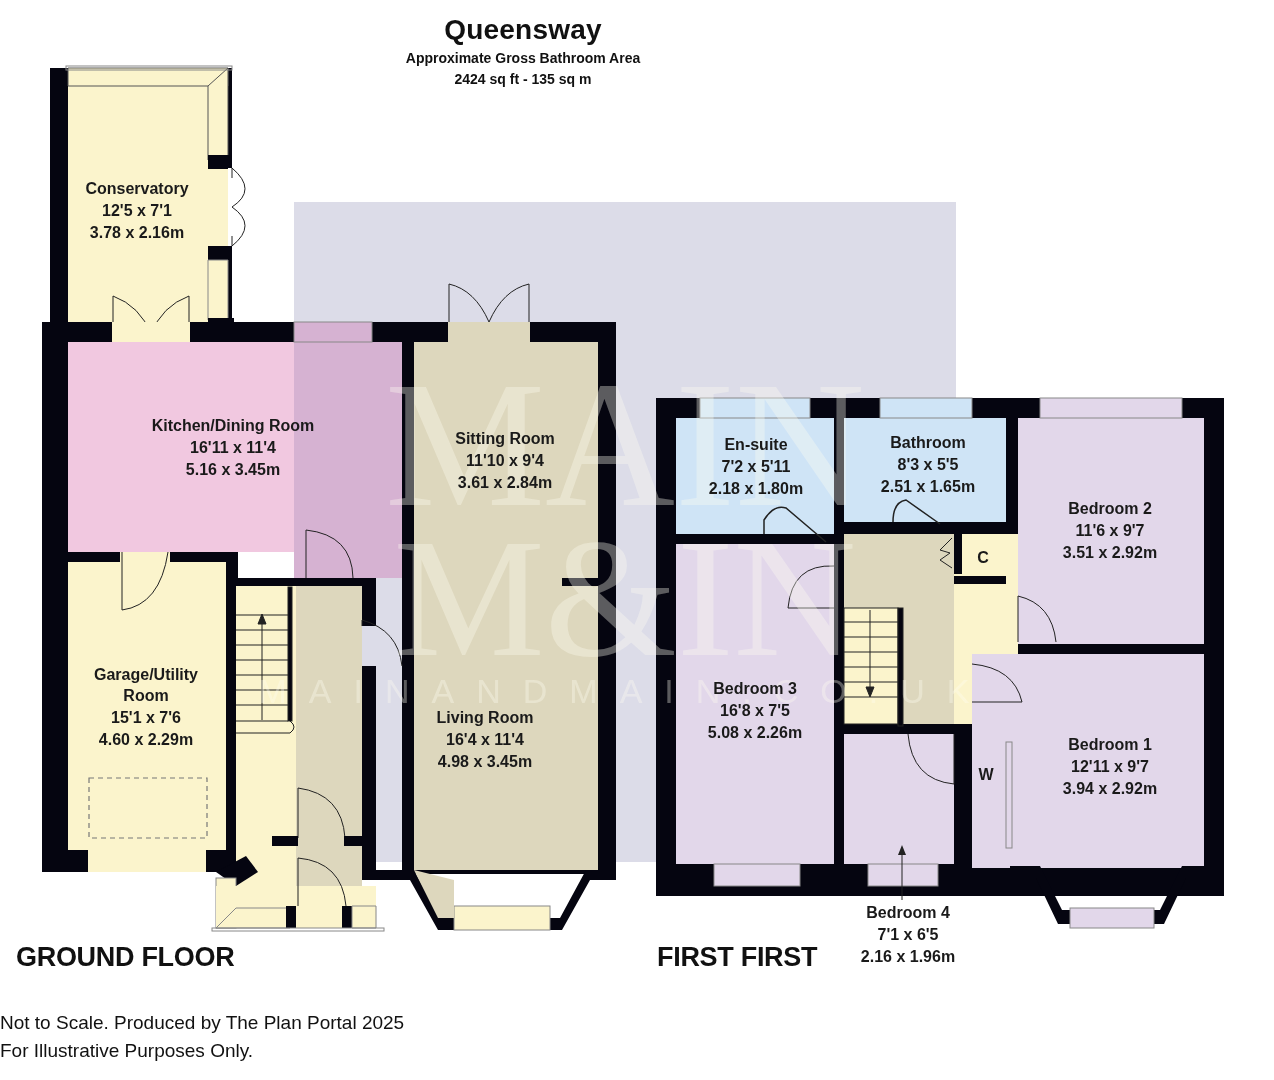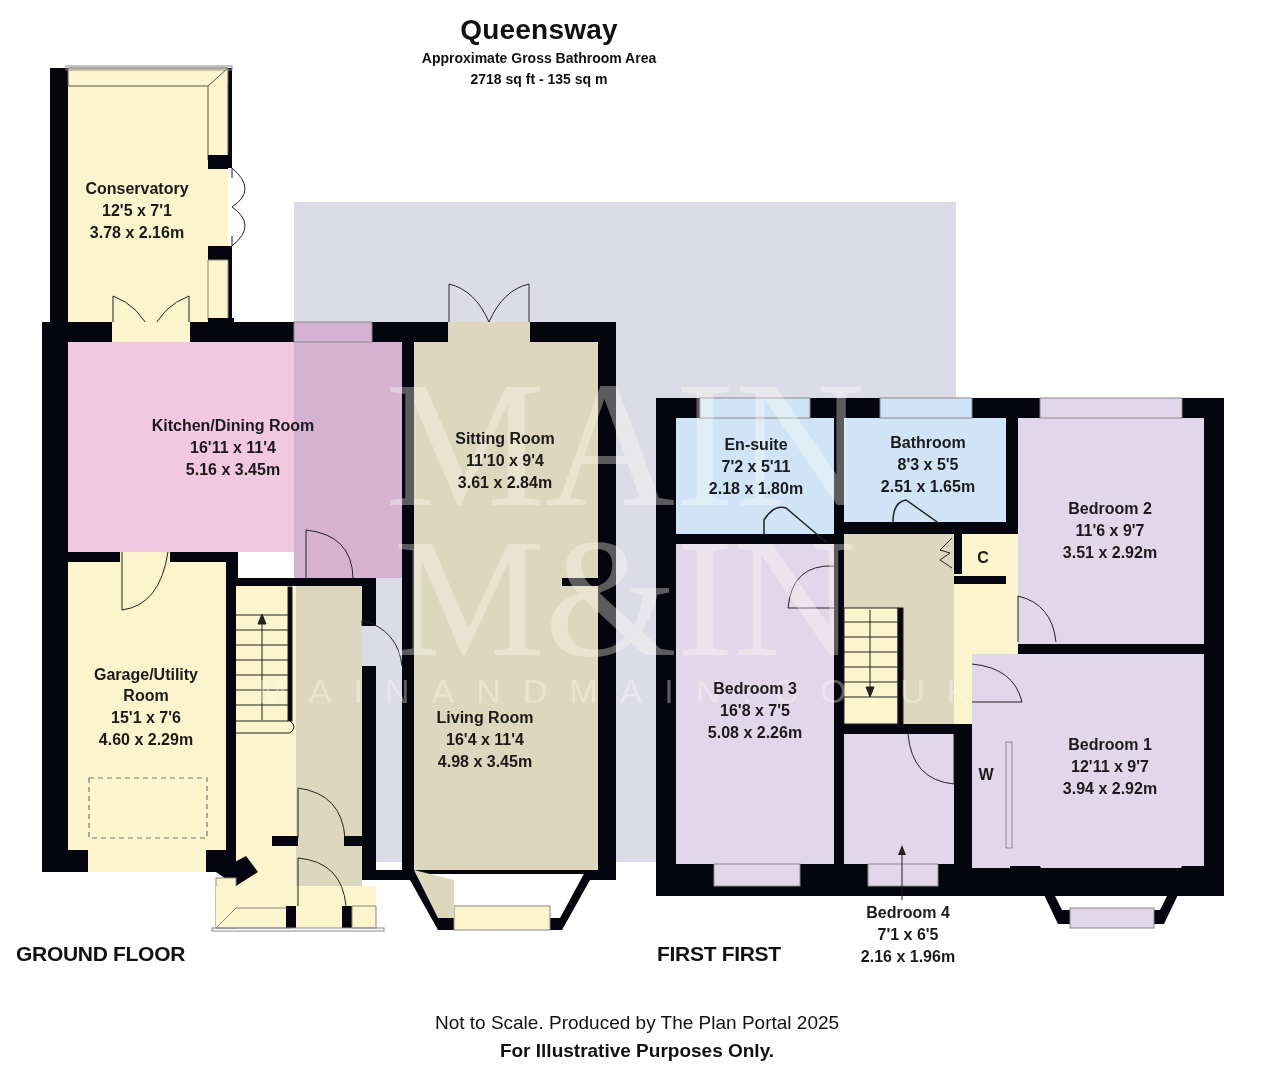--- a/index.html
+++ b/index.html
@@ -1,36 +1,36 @@
 <!DOCTYPE html>
 <html><head>
 <meta charset="utf-8">
 <style>
   html, body { margin:0; padding:0; background:#ffffff; }
   body { width:1274px; height:1080px; position:relative; overflow:hidden; font-family:"Liberation Sans", sans-serif; color:#111; }
-  .title { position:absolute; left:0; width:1046px; text-align:center; font-weight:bold;padding-left:16px; }
+  .title { position:absolute; left:0; width:1046px; text-align:center; font-weight:bold; }
   #t-main { top:14px; font-size:28px; letter-spacing:0.2px; }
   #t-sub1 { top:50px; font-size:14px; }
   #t-sub2 { top:71px; font-size:14px; }
   svg#plan { position:absolute; left:0; top:0; }
   .room-label { font-family:"Liberation Sans", sans-serif; font-weight:bold; font-size:16px; fill:#1a1a1a; text-anchor:middle; }
-  .floor-label { position:absolute; font-weight:bold; font-size:21px; letter-spacing:-0.3px; }
+  .floor-label { position:absolute; font-weight:bold; font-size:27px; letter-spacing:-0.3px; }
   #gf-label { left:16px; top:942px; }
   #ff-label { left:657px; top:942px; }
-  .footer { position:absolute; left:0; width:1274px; text-align:center; }
+  .footer { position:absolute; left:0; width:1274px; text-align:left; }
   #footer1 { top:1012px; font-size:19px; }
-  #footer2 { top:1040px; font-size:19px; font-weight:bold; }
+  #footer2 { top:1040px; font-size:19px; font-weight:normal; }
   .wm-text { font-family:"Liberation Serif", serif; }
 </style>
 </head>
 <body>
 
 <div class="title" id="t-main">Queensway</div>
 <div class="title" id="t-sub1">Approximate Gross Bathroom Area</div>
-<div class="title" id="t-sub2">2718 sq ft - 135 sq m</div>
+<div class="title" id="t-sub2">2424 sq ft - 135 sq m</div>
 
 <svg id="plan" width="1274" height="1080" viewBox="0 0 1274 1080">
 
   <rect x="294" y="202" width="662" height="660" fill="#dcdce8"></rect>
 
   <g>
 
     <g>
       <rect x="50" y="68" width="182" height="280" fill="#050510"></rect>
       <rect x="68" y="68" width="160" height="266" fill="#fbf4cc"></rect>

